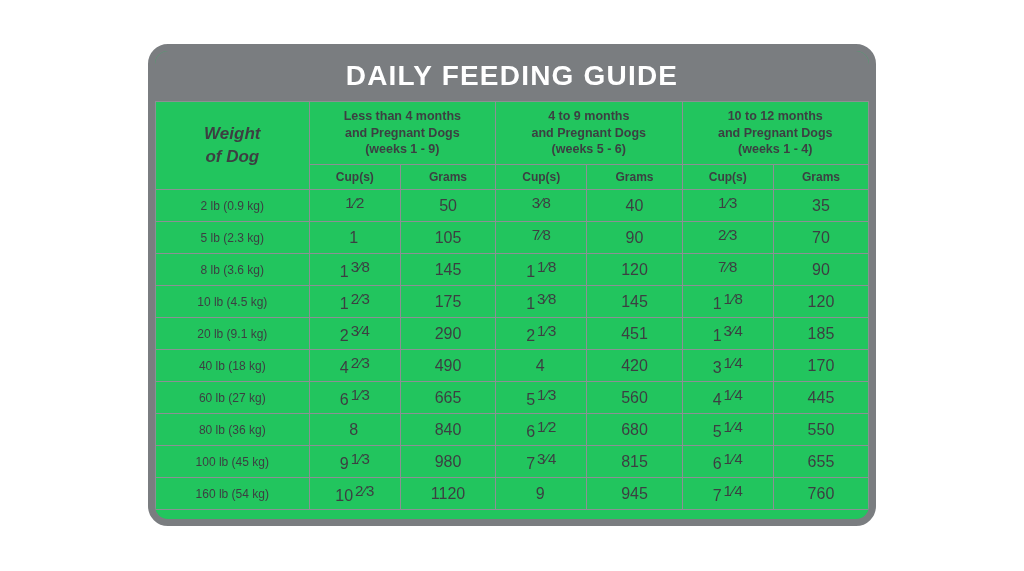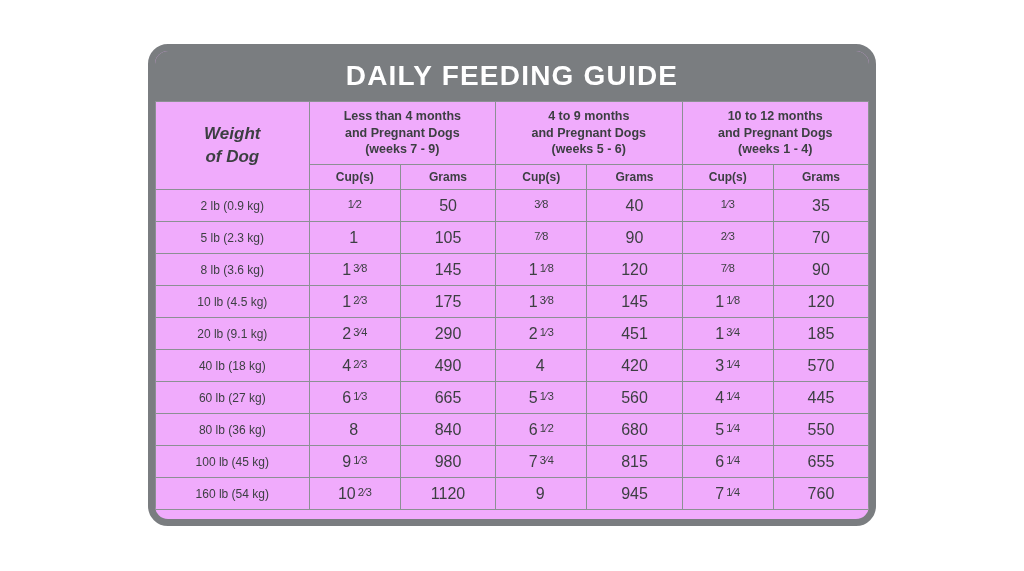--- a/index.html
+++ b/index.html
@@ -16,21 +16,21 @@
     height: 571px;
     background: #ffffff;
     overflow: hidden;
   }
   .card {
     position: absolute;
     left: 148px;
     top: 44px;
     width: 728px;
     height: 482px;
-    background: #f0abfc;
+    background: #22c55e;
     border: 7px solid #7a7d80;
     border-radius: 20px;
     box-sizing: border-box;
     overflow: hidden;
   }
   .title-bar {
     height: 50px;
     background: #7a7d80;
     display: flex;
     align-items: center;
@@ -83,21 +83,21 @@
   td.cell {
     height: 31px;
     font-size: 16px;
     color: #3c3f42;
   }
   td.weight-cell {
     font-size: 12px;
     color: #2e3133;
   }
   .frac {
-    font-size: 11px;
+    font-size: 15px;
     vertical-align: 0.30em;
     letter-spacing: 0;
   }
   .whole { margin-right: 2px; }
   .nowrap { white-space: nowrap; }
 </style>
 </head>
 <body>
 
 <div id="page">
@@ -119,21 +119,21 @@
       </colgroup>
       <thead>
         <tr>
           <th class="grp-head weight-head" rowspan="2">
             <div>Weight</div>
             <div>of Dog</div>
           </th>
           <th class="grp-head" colspan="2">
             <div>Less than 4 months</div>
             <div>and Pregnant Dogs</div>
-            <div>(weeks 7 - 9)</div>
+            <div>(weeks 1 - 9)</div>
           </th>
           <th class="grp-head" colspan="2">
             <div>4 to 9 months</div>
             <div>and Pregnant Dogs</div>
             <div>(weeks 5 - 6)</div>
           </th>
           <th class="grp-head" colspan="2">
             <div>10 to 12 months</div>
             <div>and Pregnant Dogs</div>
             <div>(weeks 1 - 4)</div>
@@ -194,21 +194,21 @@
             <td class="cell nowrap"><span class="whole">1</span><span class="frac">3⁄4</span></td>
             <td class="cell">185</td>
           </tr>
           <tr>
             <td class="cell weight-cell nowrap">40 lb (18 kg)</td>
             <td class="cell nowrap"><span class="whole">4</span><span class="frac">2⁄3</span></td>
             <td class="cell">490</td>
             <td class="cell nowrap"><span class="whole">4</span></td>
             <td class="cell">420</td>
             <td class="cell nowrap"><span class="whole">3</span><span class="frac">1⁄4</span></td>
-            <td class="cell">570</td>
+            <td class="cell">170</td>
           </tr>
           <tr>
             <td class="cell weight-cell nowrap">60 lb (27 kg)</td>
             <td class="cell nowrap"><span class="whole">6</span><span class="frac">1⁄3</span></td>
             <td class="cell">665</td>
             <td class="cell nowrap"><span class="whole">5</span><span class="frac">1⁄3</span></td>
             <td class="cell">560</td>
             <td class="cell nowrap"><span class="whole">4</span><span class="frac">1⁄4</span></td>
             <td class="cell">445</td>
           </tr>

